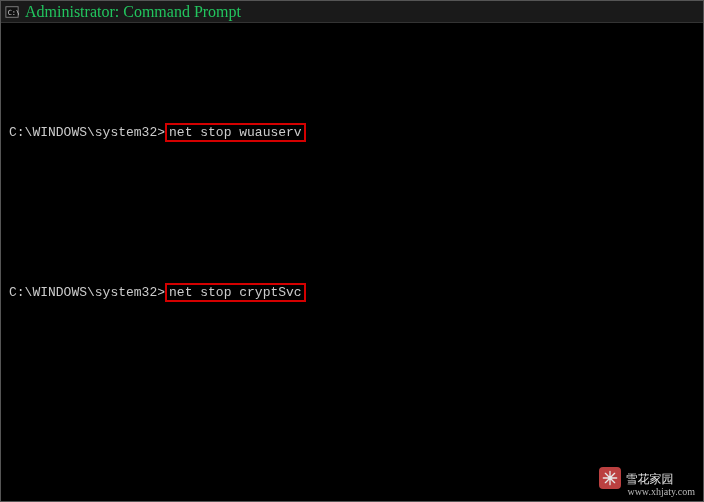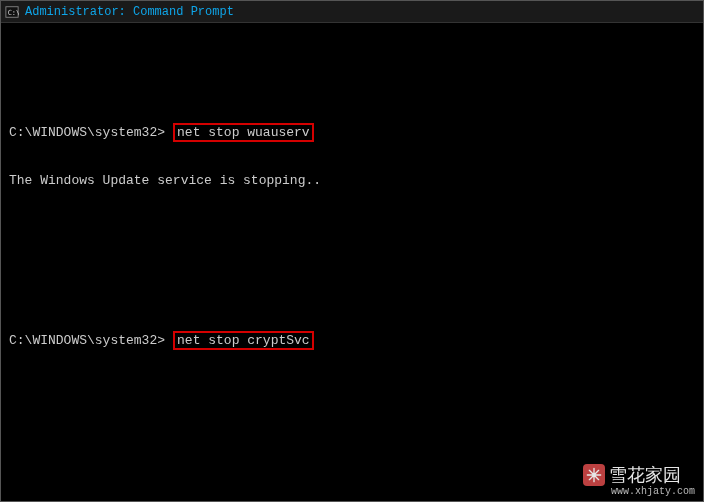--- a/index.html
+++ b/index.html
@@ -25,38 +25,38 @@
     .titlebar-icon {
       width: 14px;
       height: 14px;
       margin-right: 6px;
       display: flex;
       align-items: center;
       justify-content: center;
     }
     .titlebar-icon svg { width: 14px; height: 14px; }
     .titlebar-text {
-      color: #0ea5e9;
-      font-family: Liberation Mono, monospace;
-      font-size: 12px;
+      color: #22c55e;
+      font-family: Liberation Serif, serif;
+      font-size: 16px;
     }
     .terminal {
       padding: 6px 8px 8px 8px;
       line-height: 16px;
       white-space: pre;
       overflow: hidden;
     }
     .line { display: block; min-height: 16px; }
     .highlight {
       border: 2px solid #d40000;
       padding: 0 2px;
       display: inline-block;
     }
     .prompt { display: inline; font-family: Liberation Mono, monospace; }
-    .cmd { display: inline; margin-left: 8px; }
+    .cmd { display: inline; }
     .watermark {
       position: absolute;
       right: 8px;
       bottom: 4px;
       display: flex;
       align-items: center;
       gap: 4px;
       opacity: 0.9;
     }
     .watermark-icon {
@@ -64,27 +64,27 @@
       height: 22px;
       border-radius: 4px;
       background: #d04848;
       display: flex;
       align-items: center;
       justify-content: center;
     }
     .watermark-text {
       color: #fff;
       font-family: "Microsoft YaHei", Arial, sans-serif;
-      font-size: 18px;
+      font-size: 12px;
       font-weight: 500;
       margin-top: 14px;
     }
     .watermark-sub {
       color: #ccc;
-      font-family: Liberation Mono, monospace;
+      font-family: Liberation Serif, serif;
       font-size: 10px;
       margin-left: 2px;
     }
     .wm-stack { display: flex; flex-direction: column; line-height: 1.1; }
   </style>
 </head>
 <body>
 
 <div class="titlebar">
   <span class="titlebar-icon">
@@ -93,21 +93,20 @@
         <text x="3" y="11" font-size="8" fill="#ccc" font-family="monospace">C:\</text>
       </svg>
   </span>
   <span class="titlebar-text">Administrator: Command Prompt</span>
 </div>
 
 <div class="terminal">
   <span class="line"> </span>
 
   <span class="line"><span class="prompt">C:\WINDOWS\system32&gt;</span><span class="highlight cmd">net stop wuauserv</span></span>
-  <span class="line">The Windows Update service is stopping..</span>
   <span class="line"> </span>
   <span class="line"> </span>
 
   <span class="line"><span class="prompt">C:\WINDOWS\system32&gt;</span><span class="highlight cmd">net stop cryptSvc</span></span>
   
   
   
   
 
   

